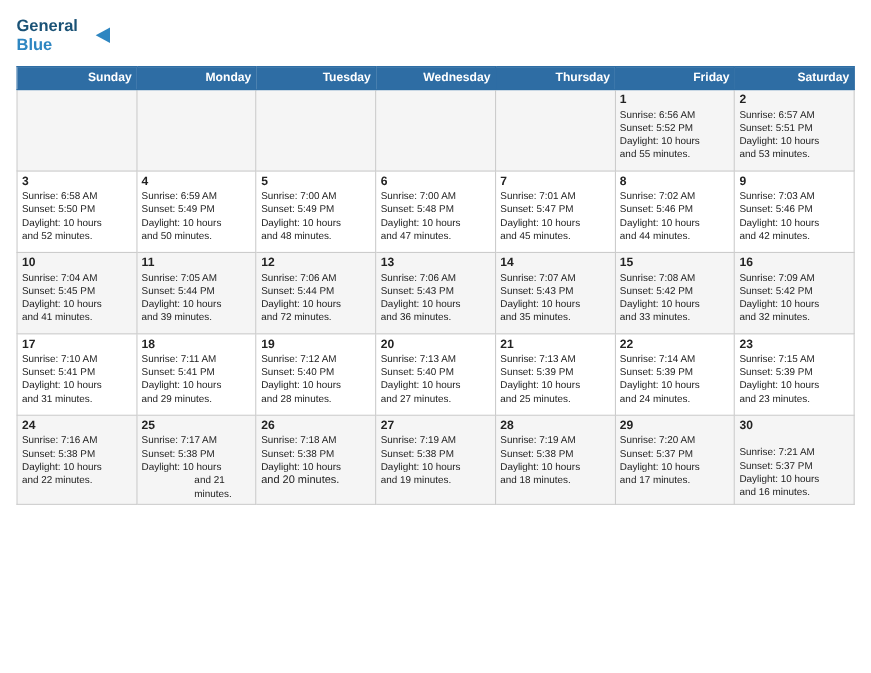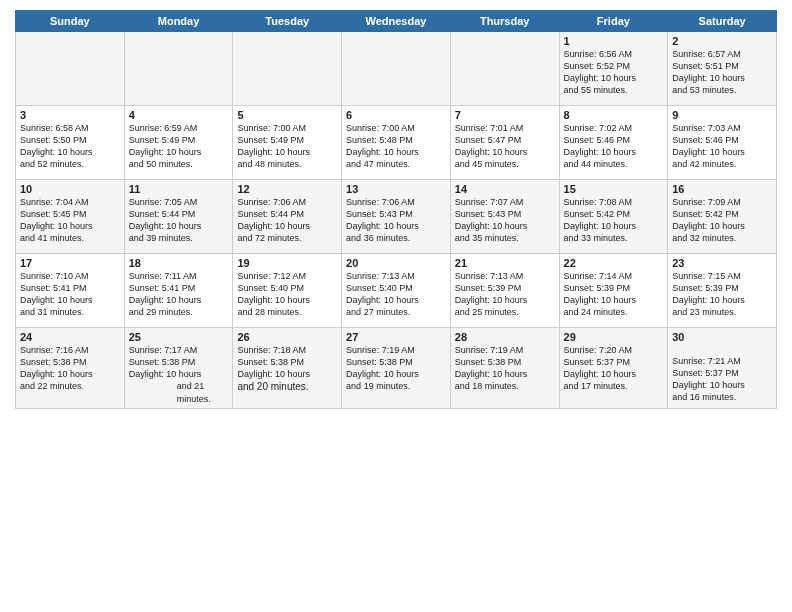--- a/index.html
+++ b/index.html
@@ -42,21 +42,21 @@
       width: 100%;
       border-collapse: collapse;
       table-layout: fixed;
     }
     thead tr th {
       background: #2e6da4;
       color: white;
       font-size: 11px;
       font-weight: bold;
       padding: 4px 4px;
-      text-align: center;
+      text-align: right;
       border: 1px solid #2e6da4;
     }
     tbody tr td {
       border: 1px solid #ccc;
       vertical-align: top;
       padding: 3px 4px;
       font-size: 9.5px;
       color: #222;
       height: 74px;
       background: #fff;
@@ -74,20 +74,33 @@
       background: #fff !important;
     }
     tbody tr:nth-child(odd) .empty-cell {
       background: #f5f5f5 !important;
     }
   </style>
 </head>
 <body>
 
 <div class="container">
+  <div class="header-row">
+    <div class="logo">
+<svg width="90" height="44" viewBox="0 0 90 44">
+  <text x="0" y="18" font-size="15" font-weight="bold" fill="#1a5276" font-family="Arial">General</text>
+  <text x="0" y="35" font-size="15" font-weight="bold" fill="#2e86c1" font-family="Arial">Blue</text>
+  <polygon points="72,22 85,15 85,29" fill="#2e86c1"></polygon>
+</svg>
+      </div>
+    <div class="title-block">
+      <div class="month-title"></div>
+      <div class="location"></div>
+    </div>
+  </div>
 
   <table>
     <thead>
       <tr>
       <th>Sunday</th>
           <th>Monday</th>
           <th>Tuesday</th>
           <th>Wednesday</th>
           <th>Thursday</th>
           <th>Friday</th>

